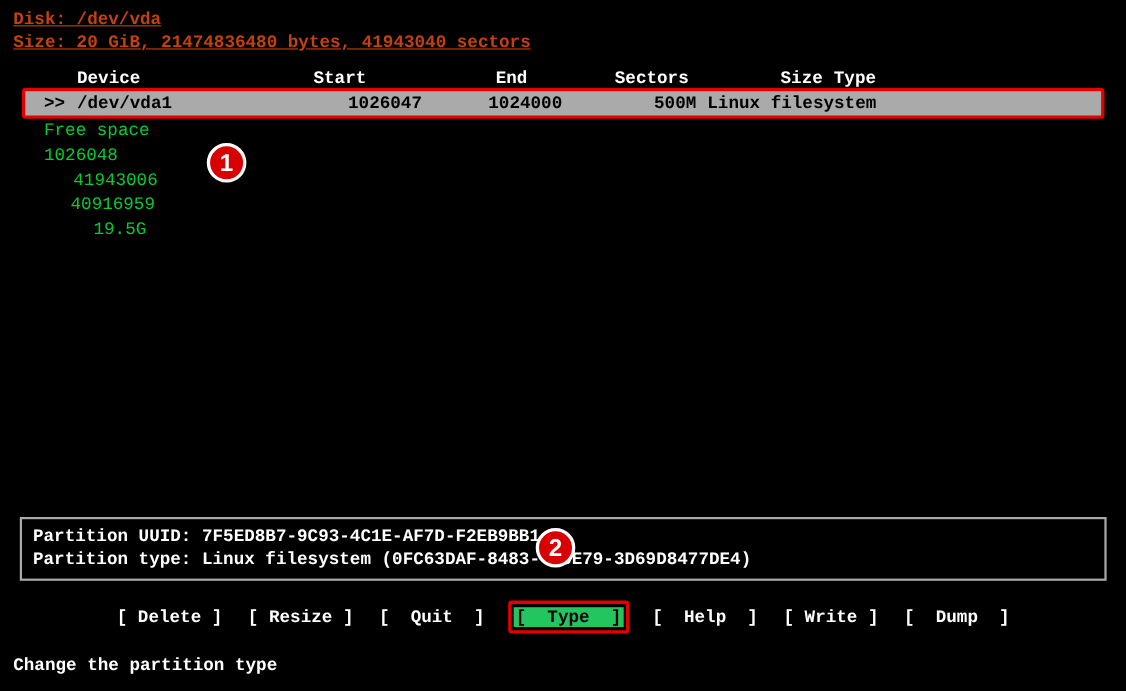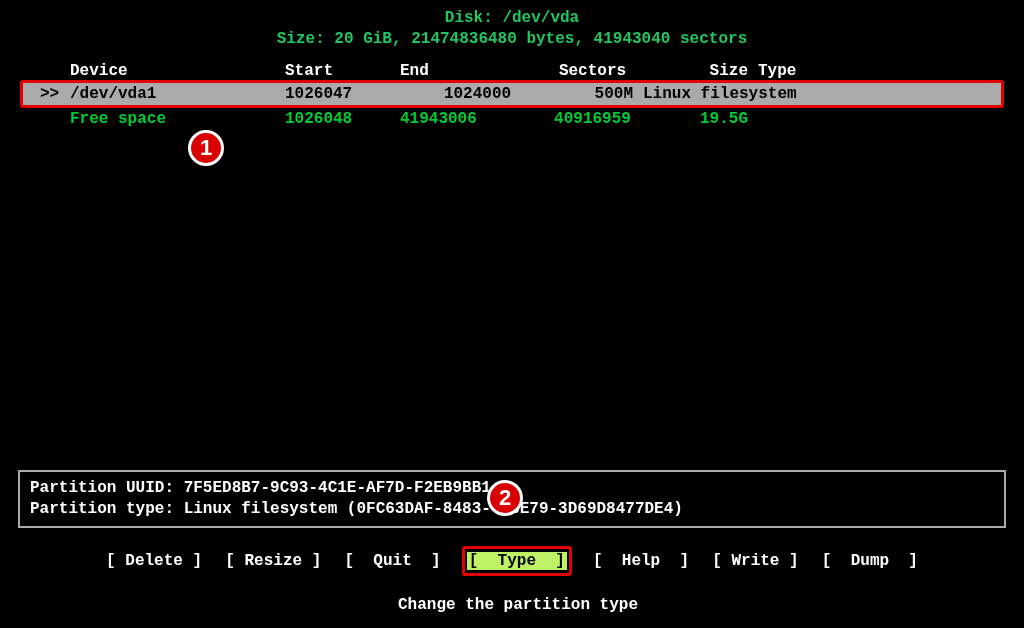--- a/index.html
+++ b/index.html
@@ -7,21 +7,21 @@
       background: #000;
       font-family: "Courier New", monospace;
       font-size: 16px;
       color: #aaaaaa;
       width: 1024px;
       height: 628px;
       overflow: hidden;
       position: relative;
       padding: 8px 12px;
     }
-    .header { text-align: center; color: #22c55e; font-weight: bold; line-height: 1.3; }
+    .header { text-align: left; color: #c2410c; font-weight: bold; line-height: 1.3; text-decoration: underline; }
     .table-area { margin-top: 12px; }
     .thead {
       display: flex;
       color: #ffffff;
       font-weight: bold;
       padding: 0 28px;
     }
     .row {
       display: flex;
       padding: 0 28px;
@@ -29,25 +29,25 @@
     }
     .row.selected {
       background: #aaaaaa;
       color: #000000;
       border: 3px solid #e30000;
       border-radius: 3px;
       margin: 0 8px;
       padding: 0 17px;
       font-weight: bold;
     }
-    .row.free { color: #00cc33; font-weight: bold; }
+    .row.free { color: #00cc33; font-weight: normal; flex-direction: column; }
     .col-marker { width: 30px; }
     .col-device { width: 215px; }
     .col-start { width: 115px; text-align: left; }
-    .col-end { width: 130px; text-align: left; }
+    .col-end { width: 130px; text-align: center; }
     .col-sectors { width: 125px; text-align: center; }
     .col-size { width: 103px; text-align: right; padding-right: 10px; padding-left: 40px;}
     .col-type { flex: 1; text-align: left; }
     .info-box {
       position: absolute;
       left: 18px; right: 18px;
       top: 470px;
       border: 2px solid #aaaaaa;
       padding: 6px 10px;
       color: #ffffff;
@@ -57,34 +57,33 @@
     .menu {
       position: absolute;
       left: 0; right: 0;
       top: 546px;
       text-align: center;
       color: #ffffff;
       font-weight: bold;
     }
     .menu-item { padding: 0 2px; }
     .menu-item.selected {
-      background: #bef264;
+      background: #22c55e;
       color: #000000;
     }
     .menu-highlight {
       border: 3px solid #e30000;
       border-radius: 3px;
       padding: 3px 2px;
       display: inline-block;
     }
     .hint {
       position: absolute;
       left: 0; right: 0;
       top: 596px;
-      text-align: center;
       color: #ffffff;
       font-weight: bold;
       padding-left: 12px;
     }
     .callout {
       position: absolute;
       width: 36px; height: 36px;
       border-radius: 50%;
       background: #d80000;
       border: 3px solid #ffffff;

